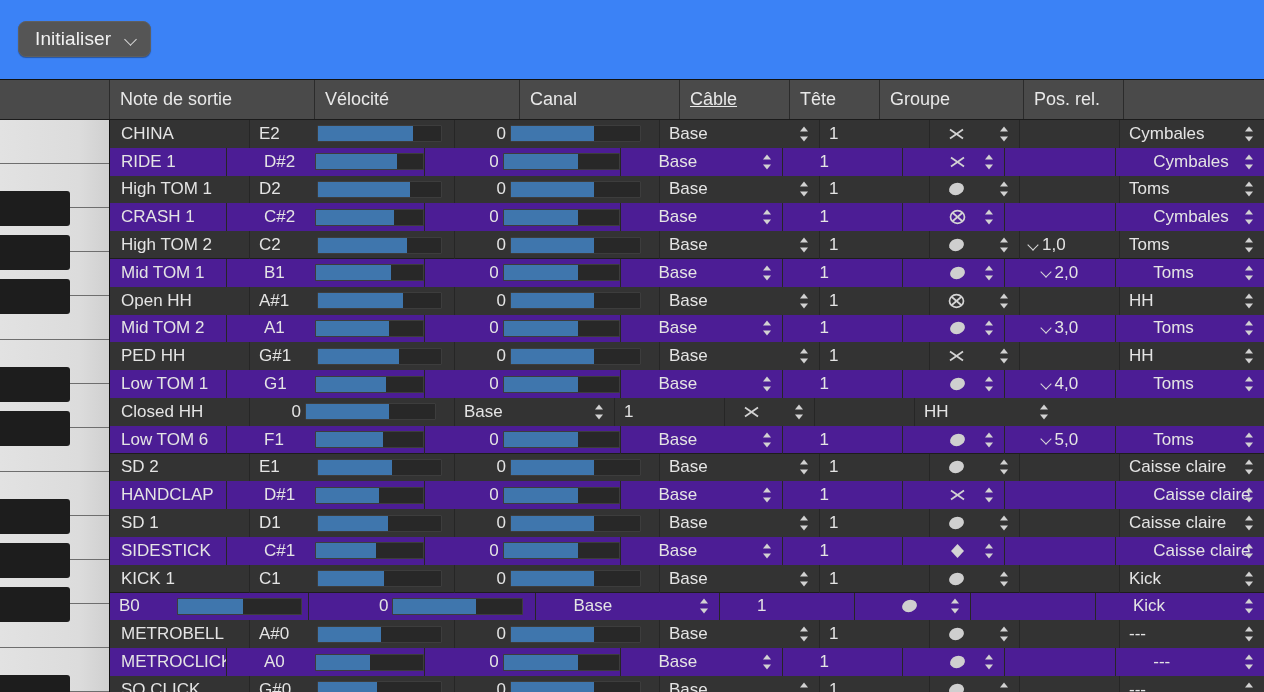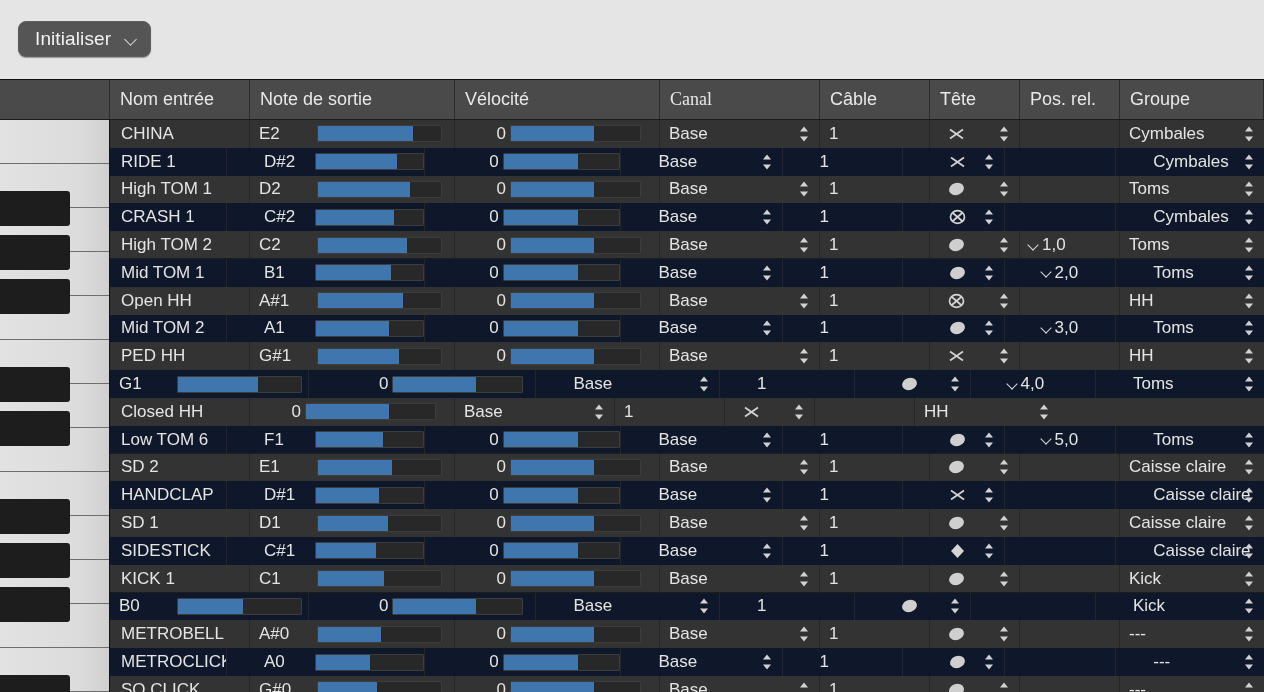--- a/index.html
+++ b/index.html
@@ -7,21 +7,21 @@
     width: 1264px; height: 692px;
     background: #1e1e1e;
     font-family: "Liberation Sans", sans-serif;
     overflow: hidden;
   }
 
   
   #toolbar {
     position: absolute; left: 0; top: 0;
     width: 1264px; height: 80px;
-    background: #e5e5e5;
+    background: #3b82f6;
     border-bottom: 1px solid #111;
   }
   #init-button {
     position: absolute; left: 18px; top: 21px;
     height: 36px; padding: 0 12px 0 16px;
     display: flex; align-items: center; gap: 14px;
     background: #555555;
     border: 1px solid #5f5f5f;
     border-radius: 8px;
     box-shadow: 0 1px 1px rgba(0,0,0,.35);
@@ -92,21 +92,21 @@
     width: 1154px; height: 572px;
     overflow: hidden;
   }
   .row {
     position: relative;
     height: 27.8px;
     display: flex;
     align-items: center;
   }
   .row.odd  { background: #333333; }
-  .row.even { background: #0f172a; gap: 28px; }
+  .row.even { background: #4c1d95; gap: 28px; }
   .row.groupend { box-shadow: inset 0 -1px 0 #1d1d1d; }
 
   .cell {
     height: 100%;
     display: flex; align-items: center;
     border-right: 1px solid #262626;
     position: relative;
     overflow: hidden;
   }
   .c-name   { width: 140px; padding-left: 11px; }
@@ -184,28 +184,27 @@
   <div id="init-button">
     <span class="lbl">Initialiser</span>
     <span class="chev-dn"></span>
   </div>
 </div>
 
 <div id="table-wrap">
 
   <div id="header-row">
       <div class="hcell first" style="width: 110px;"></div>
-      <div class="hcell" style="width: 140px;">Nom entrée</div>
       <div class="hcell" style="width: 205px;">Note de sortie</div>
       <div class="hcell" style="width: 205px;">Vélocité</div>
-      <div class="hcell" style="width: 160px; font-family: Liberation Serif, serif;">Canal</div>
-      <div class="hcell" style="width: 110px;">Câble</div>
+      <div class="hcell" style="width: 160px;">Canal</div>
+      <div class="hcell" style="width: 110px; text-decoration: underline;">Câble</div>
       <div class="hcell" style="width: 90px;">Tête</div>
+      <div class="hcell" style="width: 144px;">Groupe</div>
       <div class="hcell" style="width: 100px;">Pos. rel.</div>
-      <div class="hcell" style="width: 144px;">Groupe</div>
     </div>
 
   <div id="keyboard">
       <div class="wkey" style="top: 0px; height: 44px;"></div>
       <div class="wkey" style="top: 44px; height: 44px;"></div>
       <div class="wkey" style="top: 88px; height: 44px;"></div>
       <div class="wkey" style="top: 132px; height: 44px;"></div>
       <div class="wkey" style="top: 176px; height: 44px;"></div>
       <div class="wkey" style="top: 220px; height: 44px;"></div>
       <div class="wkey" style="top: 264px; height: 44px;"></div>
@@ -594,20 +593,23 @@
           </span>
           <span class="stepper"></span>
         </div>
         <div class="cell c-pos"></div>
         <div class="cell c-group">
           <span class="txt">HH</span>
           <span class="stepper"></span>
         </div>
       </div>
       <div class="row even">
+        <div class="cell c-name">
+          <span class="txt">Low TOM 1</span>
+        </div>
         <div class="cell c-note">
           <span class="txt" style="width:50px">G1</span>
           <span class="slider note-slider">
             <span class="fill" style="width: 65%;"></span>
           </span>
         </div>
         <div class="cell c-vel">
           <span class="vel-wrap">
             <span class="vel-num">0</span>
             <span class="slider vel-slider">

